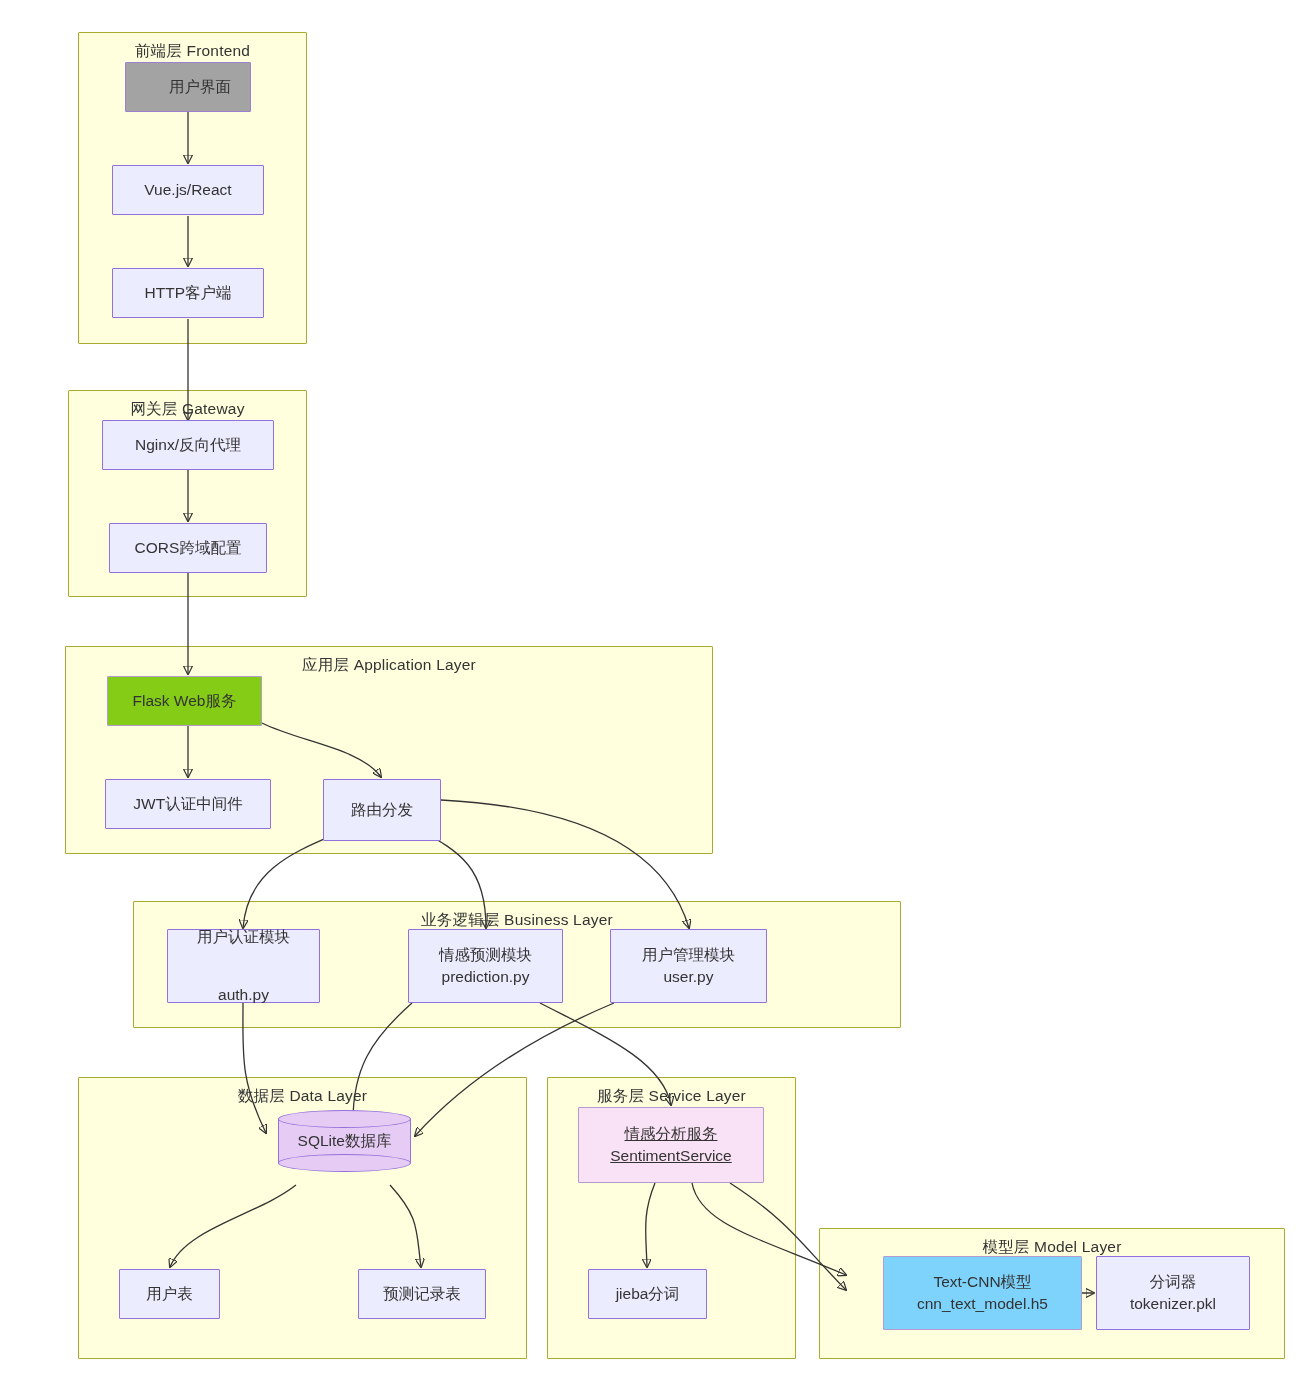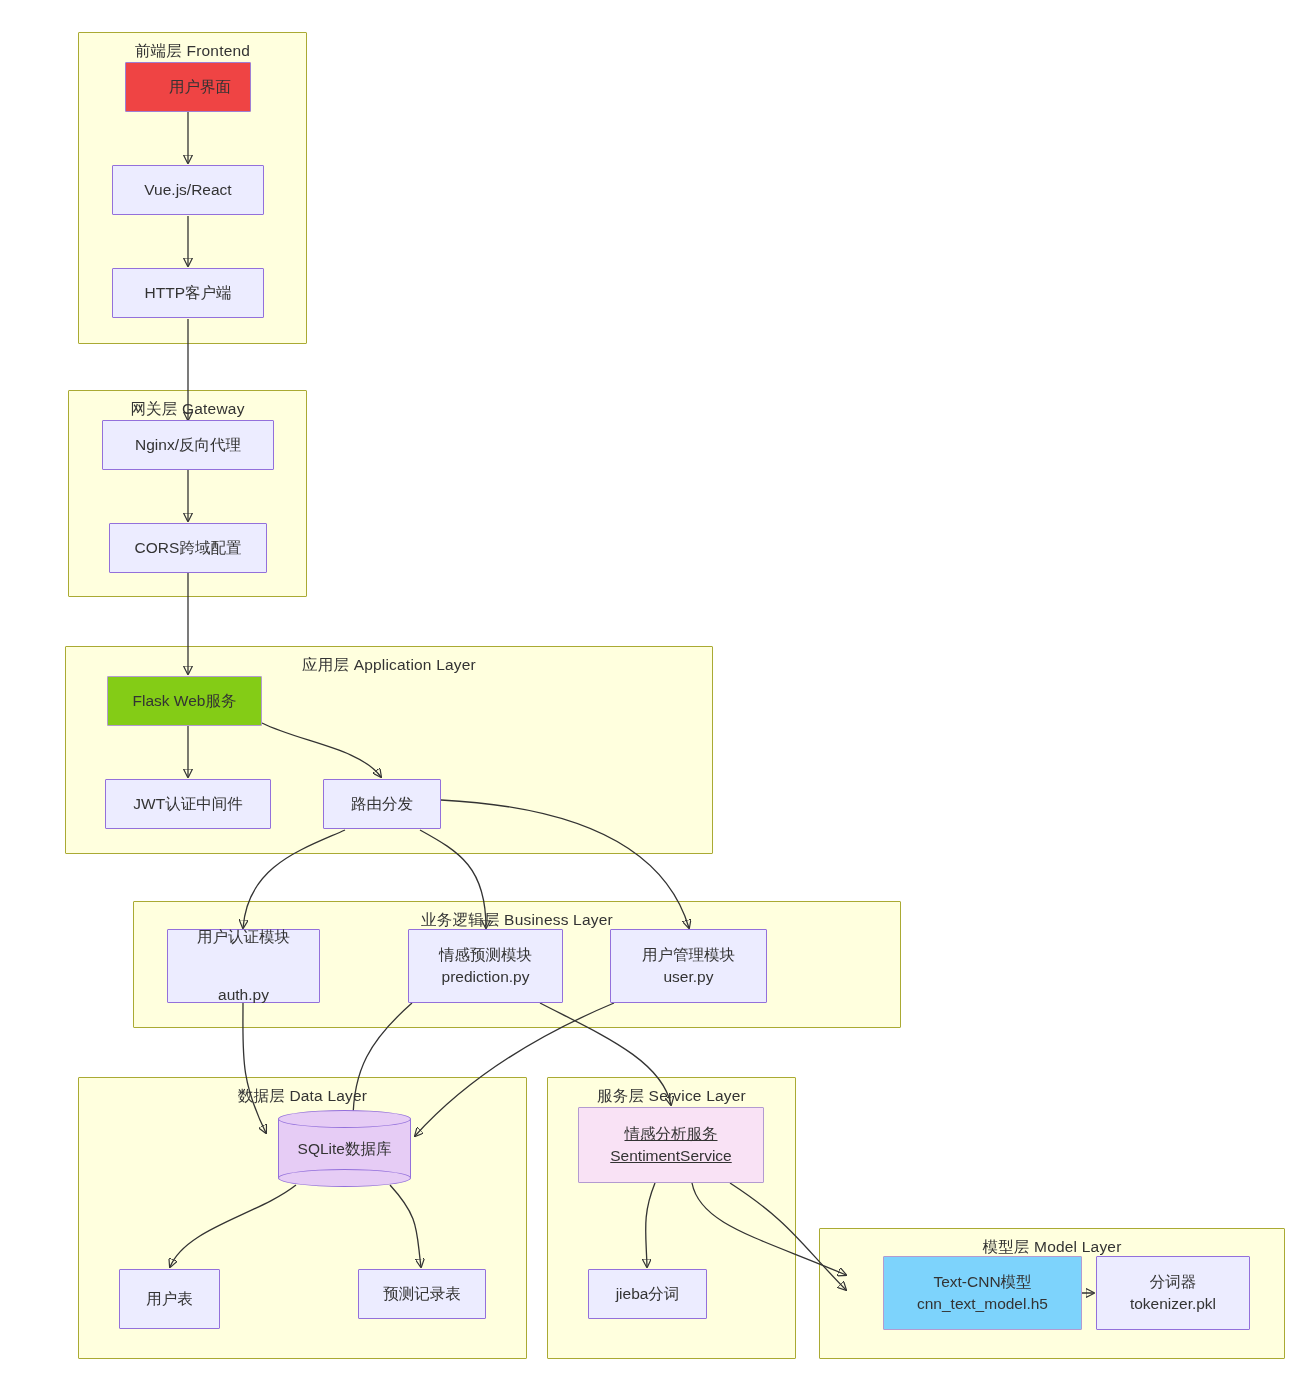--- a/index.html
+++ b/index.html
@@ -44,21 +44,21 @@
     text-align:center;
     font-size:15.5px;
     line-height:1.45;
     color:#333333;
     border:1px solid #9370db;
     background:#ececff;
     border-radius:1px;
     white-space:nowrap;
   }
   .node .l2{font-size:15.5px;}
-  .node.blue{background:#ef4444;border-color:#9f7fd4;padding-left:24px;}
+  .node.blue{background:#a3a3a3;border-color:#9f7fd4;padding-left:24px;}
   .node.peach{background:#84cc16;border-color:#b39bd0;}
   .node.pink{background:#f9e2f5;border-color:#b39bd0;text-decoration:underline;}
   .node.green{background:#7dd3fc;border-color:#b39bd0;margin-left:33px;}
   
   .cyl{
     position:absolute;
     box-sizing:border-box;
   }
   .cyl .body{
     position:absolute;
@@ -205,47 +205,47 @@
   </div>
 
   <div class="node peach" style="left:107px;top:676px;width:155px;height:50px;">
     <span>Flask Web服务</span>
   </div>
 
   <div class="node" style="left:105px;top:779px;width:166px;height:50px;">
     <span>JWT认证中间件</span>
   </div>
 
-  <div class="node" style="left:323px;top:779px;width:118px;height:50px;">
+  <div class="node" style="left:323px;top:779px;width:118px;height:62px;">
     <span>路由分发</span>
   </div>
 
   <div class="node" style="left:167px;top:929px;width:153px;height:74px;gap:36px;">
     <span>用户认证模块</span>
     <span class="l2">auth.py</span>
   </div>
 
   <div class="node" style="left:408px;top:929px;width:155px;height:74px;">
     <span>情感预测模块</span>
     <span class="l2">prediction.py</span>
   </div>
 
   <div class="node" style="left:610px;top:929px;width:157px;height:74px;">
     <span>用户管理模块</span>
     <span class="l2">user.py</span>
   </div>
 
-  <div class="cyl" style="left:278px;top:1110px;width:133px;height:77px;">
+  <div class="cyl" style="left:278px;top:1110px;width:133px;height:62px;">
     <div class="body"></div>
     <div class="bot"></div>
     <div class="top"></div>
     <div class="cap-label">SQLite数据库</div>
   </div>
 
-  <div class="node" style="left:119px;top:1269px;width:101px;height:60px;">
+  <div class="node" style="left:119px;top:1269px;width:101px;height:50px;">
     <span>用户表</span>
   </div>
 
   <div class="node" style="left:358px;top:1269px;width:128px;height:50px;">
     <span>预测记录表</span>
   </div>
 
   <div class="node pink" style="left:578px;top:1107px;width:186px;height:76px;">
     <span>情感分析服务</span>
     <span class="l2">SentimentService</span>

